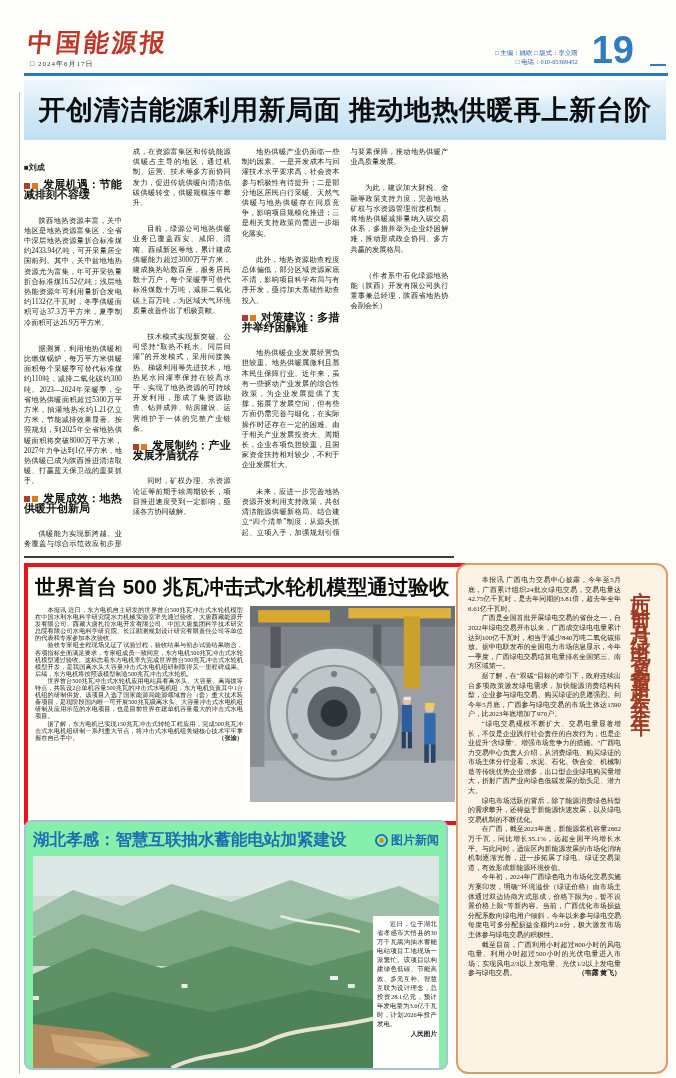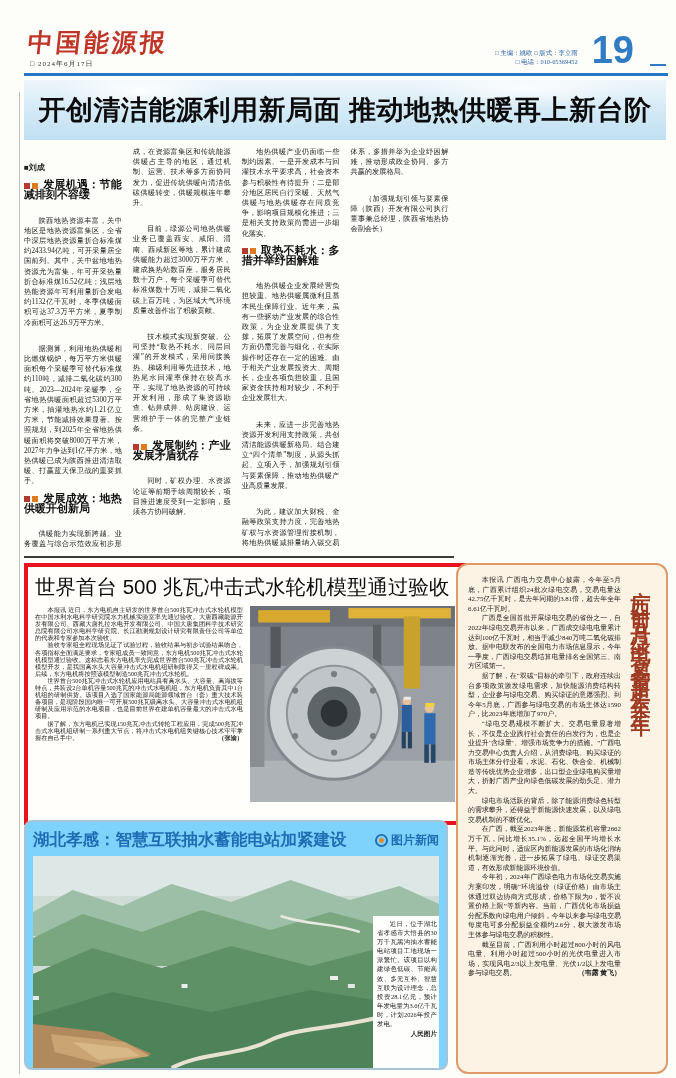--- a/index.html
+++ b/index.html
@@ -41,30 +41,30 @@
   .sq{display:inline-block;width:6px;height:6px;margin-right:2px;vertical-align:-0.5px;}
   .sq-red{background:#b5392c;}
   .sq-orange{background:#e07b1d;}
   .author-note{text-indent:2em;color:#222;}
   .article-rule{position:absolute;left:24px;top:556px;width:430px;height:2px;background:#3c3c3c;}
 
   
   .red-box{position:absolute;left:24px;top:563px;width:420px;height:246px;border:4px solid #e8131d;
         background:#fffefb;padding:4px 7px;box-sizing:content-box;}
   .turbine-headline{margin:2px 0 5px 0;font-family:"Liberation Sans",sans-serif;font-size:20.5px;
-        font-weight:400;color:#0d0d0d;white-space:nowrap;letter-spacing:0;}
+        font-weight:700;color:#0d0d0d;white-space:nowrap;letter-spacing:0;}
   .red-box-content{display:flex;gap:7px;height:198px;}
   .turbine-text{flex:0 0 208px;font-size:6.2px;line-height:7.1px;text-align:justify;color:#222;}
   .turbine-text p{margin:0;text-indent:2em;}
   .inline-byline{float:right;font-weight:700;}
   .turbine-photo{flex:1;height:196px;}
 
   
   .pic-box{position:absolute;left:24px;top:820px;width:424px;height:250px;border:2px solid #a9c3d6;
-        border-radius:8px;padding:6px 7px;box-sizing:border-box;background:#7dd3fc;}
+        border-radius:8px;padding:6px 7px;box-sizing:border-box;background:#86efac;}
   .pic-head-row{display:flex;justify-content:space-between;align-items:center;height:24px;margin-bottom:4px;}
   .pic-headline{font-family:"Liberation Sans",sans-serif;font-size:16.5px;font-weight:800;color:#1f6cb4;white-space:nowrap;}
   .pic-tag{display:flex;align-items:center;gap:3px;font-family:"Liberation Sans",sans-serif;
         font-size:12px;font-weight:800;color:#1f6cb4;}
   .pic-photo-wrap{position:relative;width:100%;height:212px;}
   .pic-photo-wrap svg{display:block;}
   .pic-caption-panel{position:absolute;right:0;bottom:0;width:66px;height:152px;background:#fefefc;
         padding:3px 2px 2px 4px;box-sizing:border-box;}
   .pic-caption{font-size:6.4px;line-height:9.1px;text-align:justify;color:#222;margin:0;text-indent:2em;}
   .pic-credit{font-size:6.6px;font-weight:700;text-align:right;color:#222;margin-top:2px;}
@@ -116,28 +116,29 @@
       <span>发展成效：地热供暖开创新局</span></h3>
     <p>供暖能力实现新跨越。业务覆盖与综合示范效应初步形成，在资源富集区和传统能源供暖占主导的地区，通过机制、运营、技术等多方面协同发力，促进传统供暖向清洁低碳供暖转变，供暖规模连年攀升。</p>
     <p>目前，绿源公司地热供暖业务已覆盖西安、咸阳、渭南、西咸新区等地，累计建成供暖能力超过3000万平方米，建成换热站数百座，服务居民数十万户，每个采暖季可替代标准煤数十万吨，减排二氧化碳上百万吨，为区域大气环境质量改善作出了积极贡献。</p>
     <p>技术模式实现新突破。公司坚持“取热不耗水、同层回灌”的开发模式，采用间接换热、梯级利用等先进技术，地热尾水回灌率保持在较高水平，实现了地热资源的可持续开发利用，形成了集资源勘查、钻井成井、站房建设、运营维护于一体的完整产业链条。</p>
 
     <h3 class="subhead">
       <span class="sq sq-red"></span><span class="sq sq-orange"></span>
       <span>发展制约：产业发展矛盾犹存</span></h3>
     <p>同时，矿权办理、水资源论证等前期手续周期较长，项目推进速度受到一定影响，亟须各方协同破解。</p>
     <p>地热供暖产业仍面临一些制约因素。一是开发成本与回灌技术水平要求高，社会资本参与积极性有待提升；二是部分地区居民自行采暖、天然气供暖与地热供暖存在同质竞争，影响项目规模化推进；三是相关支持政策尚需进一步细化落实。</p>
-
-    <h3 class="subhead">
-      <span class="sq sq-red"></span><span class="sq sq-orange"></span>
-      <span>取热不耗水：多措并举纾困解难</span></h3>
+    <p>此外，地热资源勘查程度总体偏低，部分区域资源家底不清，影响项目科学布局与有序开发，亟待加大基础性勘查投入。</p>
+
+    <h3 class="subhead">
+      <span class="sq sq-red"></span><span class="sq sq-orange"></span>
+      <span>对策建议：多措并举纾困解难</span></h3>
     <p>地热供暖企业发展经营负担较重。地热供暖属微利且基本民生保障行业。近年来，虽有一些驱动产业发展的综合性政策，为企业发展提供了支撑，拓展了发展空间，但有些方面仍需完善与细化，在实际操作时还存在一定的困难。由于相关产业发展投资大、周期长，企业各项负担较重，且国家资金扶持相对较少，不利于企业发展壮大。</p>
     <p>未来，应进一步完善地热资源开发利用支持政策，共创清洁能源供暖新格局。结合建立“四个清单”制度，从源头抓起、立项入手，加强规划引领与要素保障，推动地热供暖产业高质量发展。</p>
     <p>为此，建议加大财税、金融等政策支持力度，完善地热矿权与水资源管理衔接机制，将地热供暖减排量纳入碳交易体系，多措并举为企业纾困解难，推动形成政企协同、多方共赢的发展格局。</p>
-    <p class="author-note">（加强规划引领与要素保障（陕西）开发有限公司执行董事兼总经理，陕西省地热协会副会长）</p>
+    <p class="author-note">（作者系中石化绿源地热能（陕西）开发有限公司执行董事兼总经理，陕西省地热协会副会长）</p>
   </div>
   <div class="article-rule"></div>
 
   <div class="red-box">
     <h2 class="turbine-headline">世界首台 500 兆瓦冲击式水轮机模型通过验收</h2>
     <div class="red-box-content">
       <div class="turbine-text">
         <p>本报讯 近日，东方电机自主研发的世界首台500兆瓦冲击式水轮机模型在中国水利水电科学研究院水力机械实验室率先通过验收。大唐西藏能源开发有限公司、西藏大唐扎拉水电开发有限公司、中国大唐集团科学技术研究总院有限公司水电科学研究院、长江勘测规划设计研究有限责任公司等单位的代表和专家参加本次验收。</p>
         <p>验收专家组全程现场见证了试验过程，验收结果与初步试验结果吻合，各项指标全面满足要求，专家组成员一致同意，东方电机500兆瓦冲击式水轮机模型通过验收。这标志着东方电机率先完成世界首台500兆瓦冲击式水轮机模型开发，是我国高水头大容量冲击式水电机组研制取得又一里程碑成果。后续，东方电机将按照该模型制造500兆瓦冲击式水轮机。</p>
         <p>世界首台500兆瓦冲击式水轮机应用电站具有高水头、大容量、高海拔等特点，共装设2台单机容量500兆瓦的冲击式水电机组，东方电机负责其中1台机组的研制供货。该项目入选了国家能源局能源领域首台（套）重大技术装备项目，是现阶段国内唯一可开展500兆瓦级高水头、大容量冲击式水电机组研制及应用示范的水电项目，也是目前世界在建单机容量最大的冲击式水电项目。</p>

